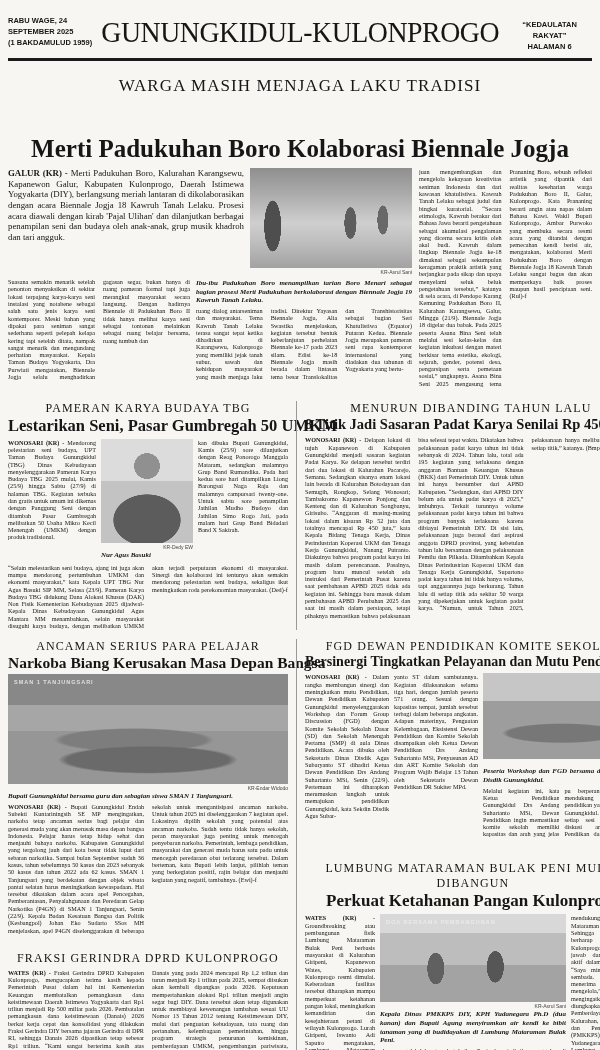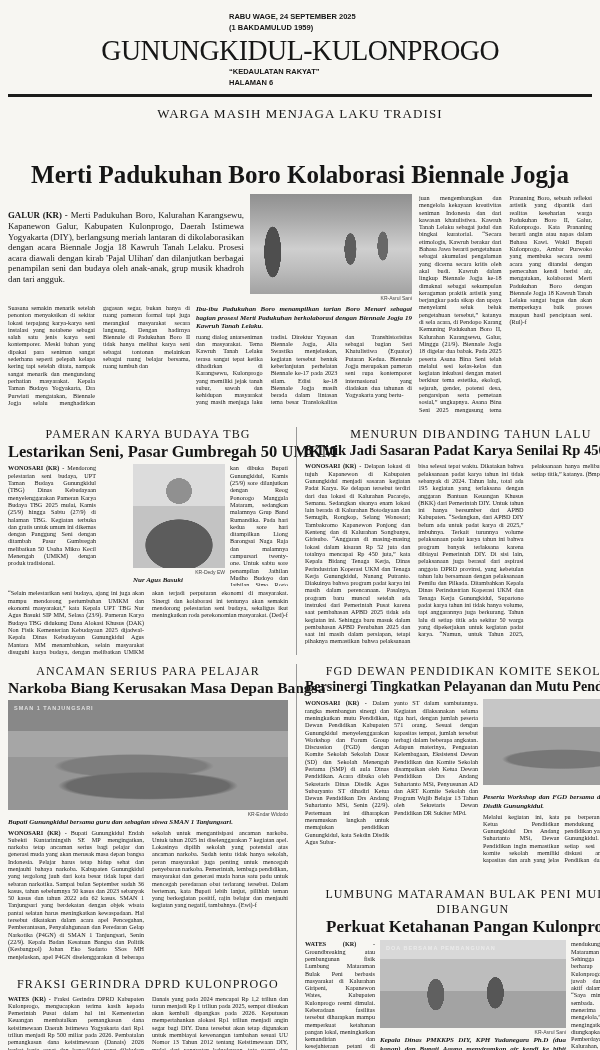--- a/index.html
+++ b/index.html
@@ -1,22 +1,22 @@
 <!DOCTYPE html>
 <html><head>
 <meta charset="utf-8">
 <style>
   html,body{margin:0;padding:0;background:#e8e7e3;}
   .page{width:600px;height:1050px;box-sizing:border-box;padding:6px 8px;background:#f7f6f2;
         font-family:"Liberation Serif",serif;color:#161616;overflow:hidden;position:relative;}
   
   .masthead{display:flex;justify-content:space-between;align-items:center;
-            border-bottom:3px solid #1b1b1b;padding:6px 0 5px;flex-direction:column;}
+            border-bottom:3px solid #1b1b1b;padding:6px 0 5px;}
   .m-side{font-family:"Liberation Sans",sans-serif;font-weight:bold;font-size:7.5px;line-height:1.45;width:142px;}
-  .m-side.right{text-align:left;}
+  .m-side.right{text-align:center;margin-top:8px;}
   .m-title{font-size:29px;white-space:nowrap;transform:scaleX(.96);letter-spacing:-.5px;font-weight:500;}
   
   .kicker{text-align:center;letter-spacing:1.1px;font-size:12px;margin:0 0 1px;}
   .hl{text-align:center;font-weight:bold;margin:0;line-height:1.06;white-space:nowrap;}
   .txt{font-size:6.2px;line-height:7.3px;text-align:justify;margin:0;}
   .dl{font-weight:bold;}
   .cols{column-gap:8px;column-fill:auto;overflow:hidden;}
   .cols2{column-count:2;} .cols3{column-count:3;}
   .credit{font-family:"Liberation Sans",sans-serif;font-size:5px;color:#444;text-align:right;line-height:6px;margin-top:1px;}
   .cap{font-size:7px;font-weight:bold;font-style:italic;line-height:8.6px;text-align:justify;margin:1px 0 2px;}
@@ -39,40 +39,40 @@
      radial-gradient(ellipse 80px 12px at 45% 60%,#7d7d7d 0 90%,transparent 100%),
      linear-gradient(180deg,#888 0 28%,#a6a6a6 28% 52%,#969696 52% 100%);}
   .ph-fgd{height:86px;background:
      radial-gradient(ellipse 60px 10px at 50% 70%,#777 0 90%,transparent 100%),
      linear-gradient(180deg,#c6c6c6 0 32%,#9d9d9d 32% 100%);}
   .ph-lumbung{height:88px;background:
      radial-gradient(ellipse 14px 26px at 30% 62%,#606060 0 60%,transparent 61%),
      radial-gradient(ellipse 14px 26px at 62% 60%,#565656 0 60%,transparent 61%),
      linear-gradient(180deg,#d8d8d8 0 22%,#bdbdbd 22% 58%,#a3a3a3 58% 100%);}
   
-  .a1 .kicker{font-size:13px;margin-top:9px;}
+  .a1 .kicker{font-size:17px;margin-top:15px;}
   .hl1{font-size:25px;margin-top:40px;}
   .a1-body{display:flex;gap:7px;margin-top:6px;height:224px;}
   .a1-left{width:404px;flex:0 0 404px;}
-  .a1-row1{display:flex;gap:6px;align-items:center;}
+  .a1-row1{display:flex;gap:6px;}
   .lead{width:236px;flex:0 0 236px;font-size:8.8px;line-height:10.6px;text-align:justify;margin:0;}
   .figA{width:162px;flex:0 0 162px;}
   .a1-row2{display:flex;gap:6px;margin-top:3px;}
   .a1-colsA{width:182px;flex:0 0 182px;height:106px;}
   .a1-capcol{flex:1;}
   .a1-colsB{height:76px;}
   .a1-right{flex:1;height:224px;}
   
   .row{display:flex;margin-top:9px;}
   .leftcol{width:280px;flex:0 0 280px;}
   .rightcol{flex:1;border-left:1px solid #999;padding-left:8px;margin-left:8px;}
   .hl-tbg{font-size:16.5px;}
   .tbg-row{display:flex;gap:5px;margin-top:4px;height:122px;}
   .tbg-colL{width:88px;flex:0 0 88px;height:122px;overflow:hidden;}
-  .tbg-fig{width:92px;flex:0 0 92px;margin-left:32px;}
+  .tbg-fig{width:92px;flex:0 0 92px;}
   .tbg-colR{flex:1;height:122px;overflow:hidden;}
   .tbg-bottom{margin-top:3px;height:66px;}
   .hl-padat{font-size:14.5px;}
   .padat-body{margin-top:4px;height:186px;}
   .hl-narkoba{font-size:15.5px;}
   .narkoba-fig{margin-top:3px;}
   .narkoba-body{margin-top:2px;height:138px;}
   .art-gap{margin-top:10px;}
   .hl-gerindra{font-size:13.5px;}
   .gerindra-body{margin-top:3px;height:152px;}

